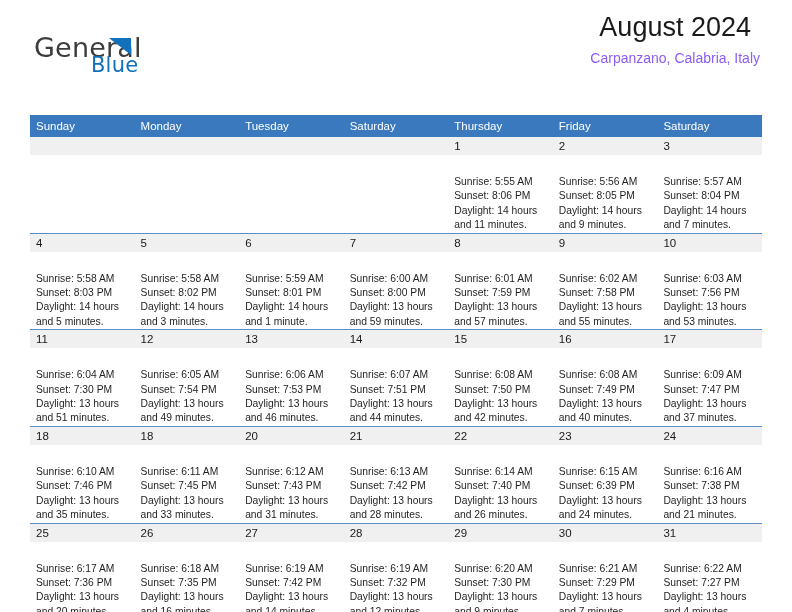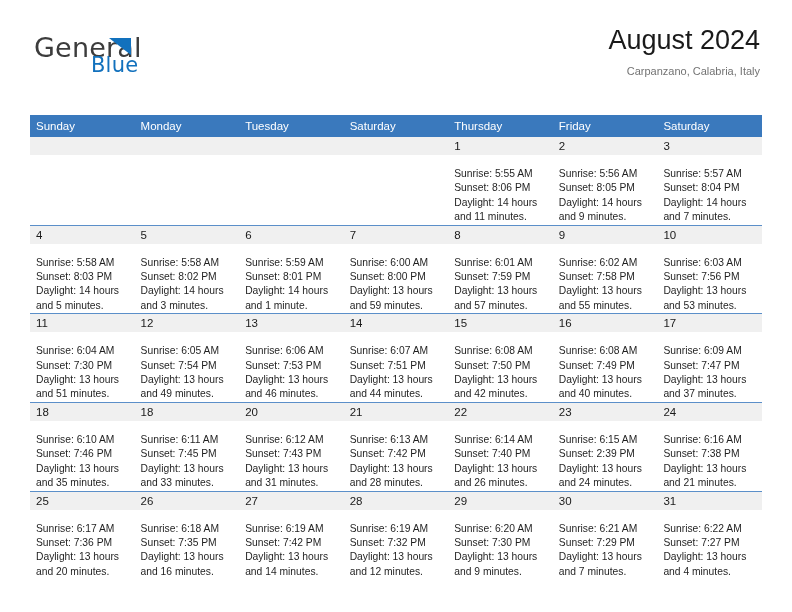--- a/index.html
+++ b/index.html
@@ -62,34 +62,34 @@
     font-size: 21px;
     letter-spacing: 0.2px;
     color: #1271bd;
     font-family: "DejaVu Sans", sans-serif;
     font-weight: 400;
   }
 
   .title-block {
     position: absolute;
     right: 32px;
-    top: 24px;
-    text-align: right;
+    top: 11px;
+    text-align: center;
   }
   .cal-title {
     font-size: 27px;
     color: #1a1a1a;
     font-weight: 400;
     line-height: 32px;
     white-space: nowrap;
   }
   .cal-subtitle {
     margin-top: 7px;
-    font-size: 11px;
-    color: #737373;
+    font-size: 14px;
+    color: #8b5cf6;
     font-weight: 400;
     line-height: 16px;
     white-space: nowrap;
   }
 
   
   .calendar {
     position: absolute;
     left: 30px;
     top: 115px;
@@ -127,21 +127,21 @@
     line-height: 16px;
     padding: 1px 0 1px 6px;
     height: 16px;
     box-sizing: content-box;
   }
   td.empty .daynum {
     background: #f0f0f0;
     color: transparent;
   }
   .cell-lines {
-    padding: 12px 5px 0 6px;
+    padding: 20px 5px 0 6px;
   }
   .cell-lines div {
     font-size: 10.3px;
     line-height: 14.4px;
     color: #1f1f1f;
     white-space: nowrap;
   }
 </style>
 </head>
 <body>
@@ -394,21 +394,21 @@
               <div>Sunrise: 6:14 AM</div>
               <div>Sunset: 7:40 PM</div>
               <div>Daylight: 13 hours</div>
               <div>and 26 minutes.</div>
             </div>
           </td>
           <td>
             <span class="daynum">23</span>
             <div class="cell-lines">
               <div>Sunrise: 6:15 AM</div>
-              <div>Sunset: 2:39 PM</div>
+              <div>Sunset: 6:39 PM</div>
               <div>Daylight: 13 hours</div>
               <div>and 24 minutes.</div>
             </div>
           </td>
           <td>
             <span class="daynum">24</span>
             <div class="cell-lines">
               <div>Sunrise: 6:16 AM</div>
               <div>Sunset: 7:38 PM</div>
               <div>Daylight: 13 hours</div>

